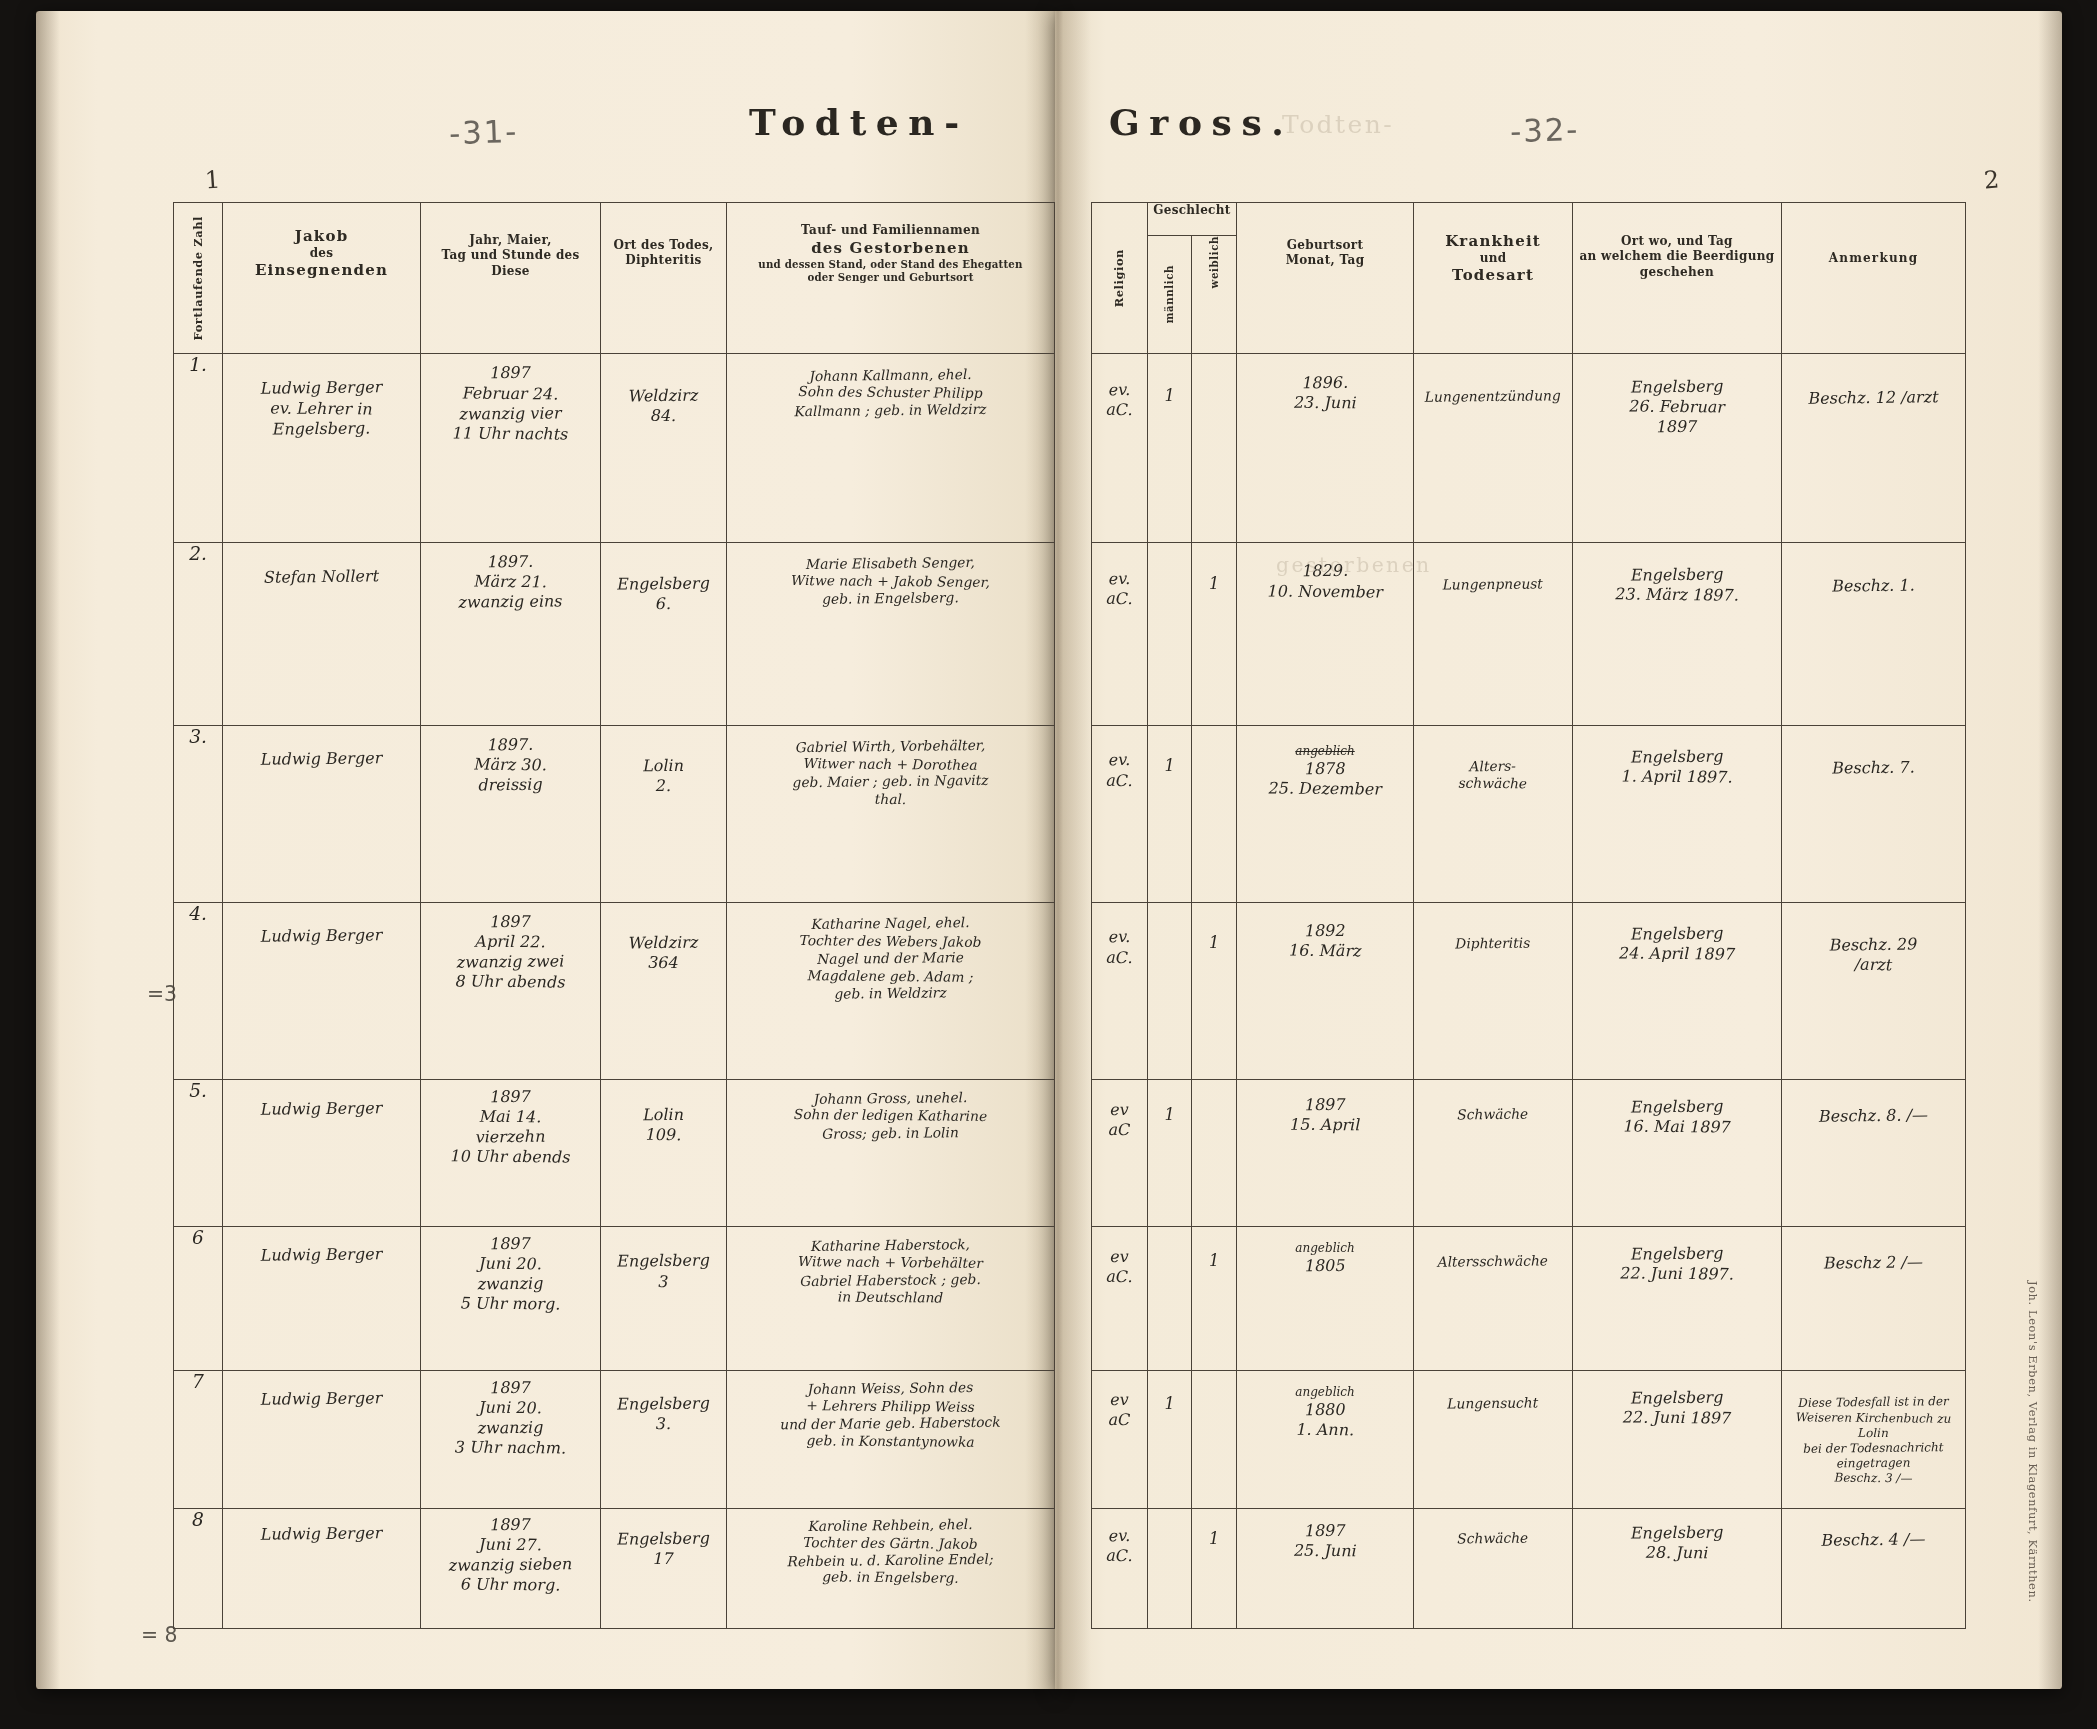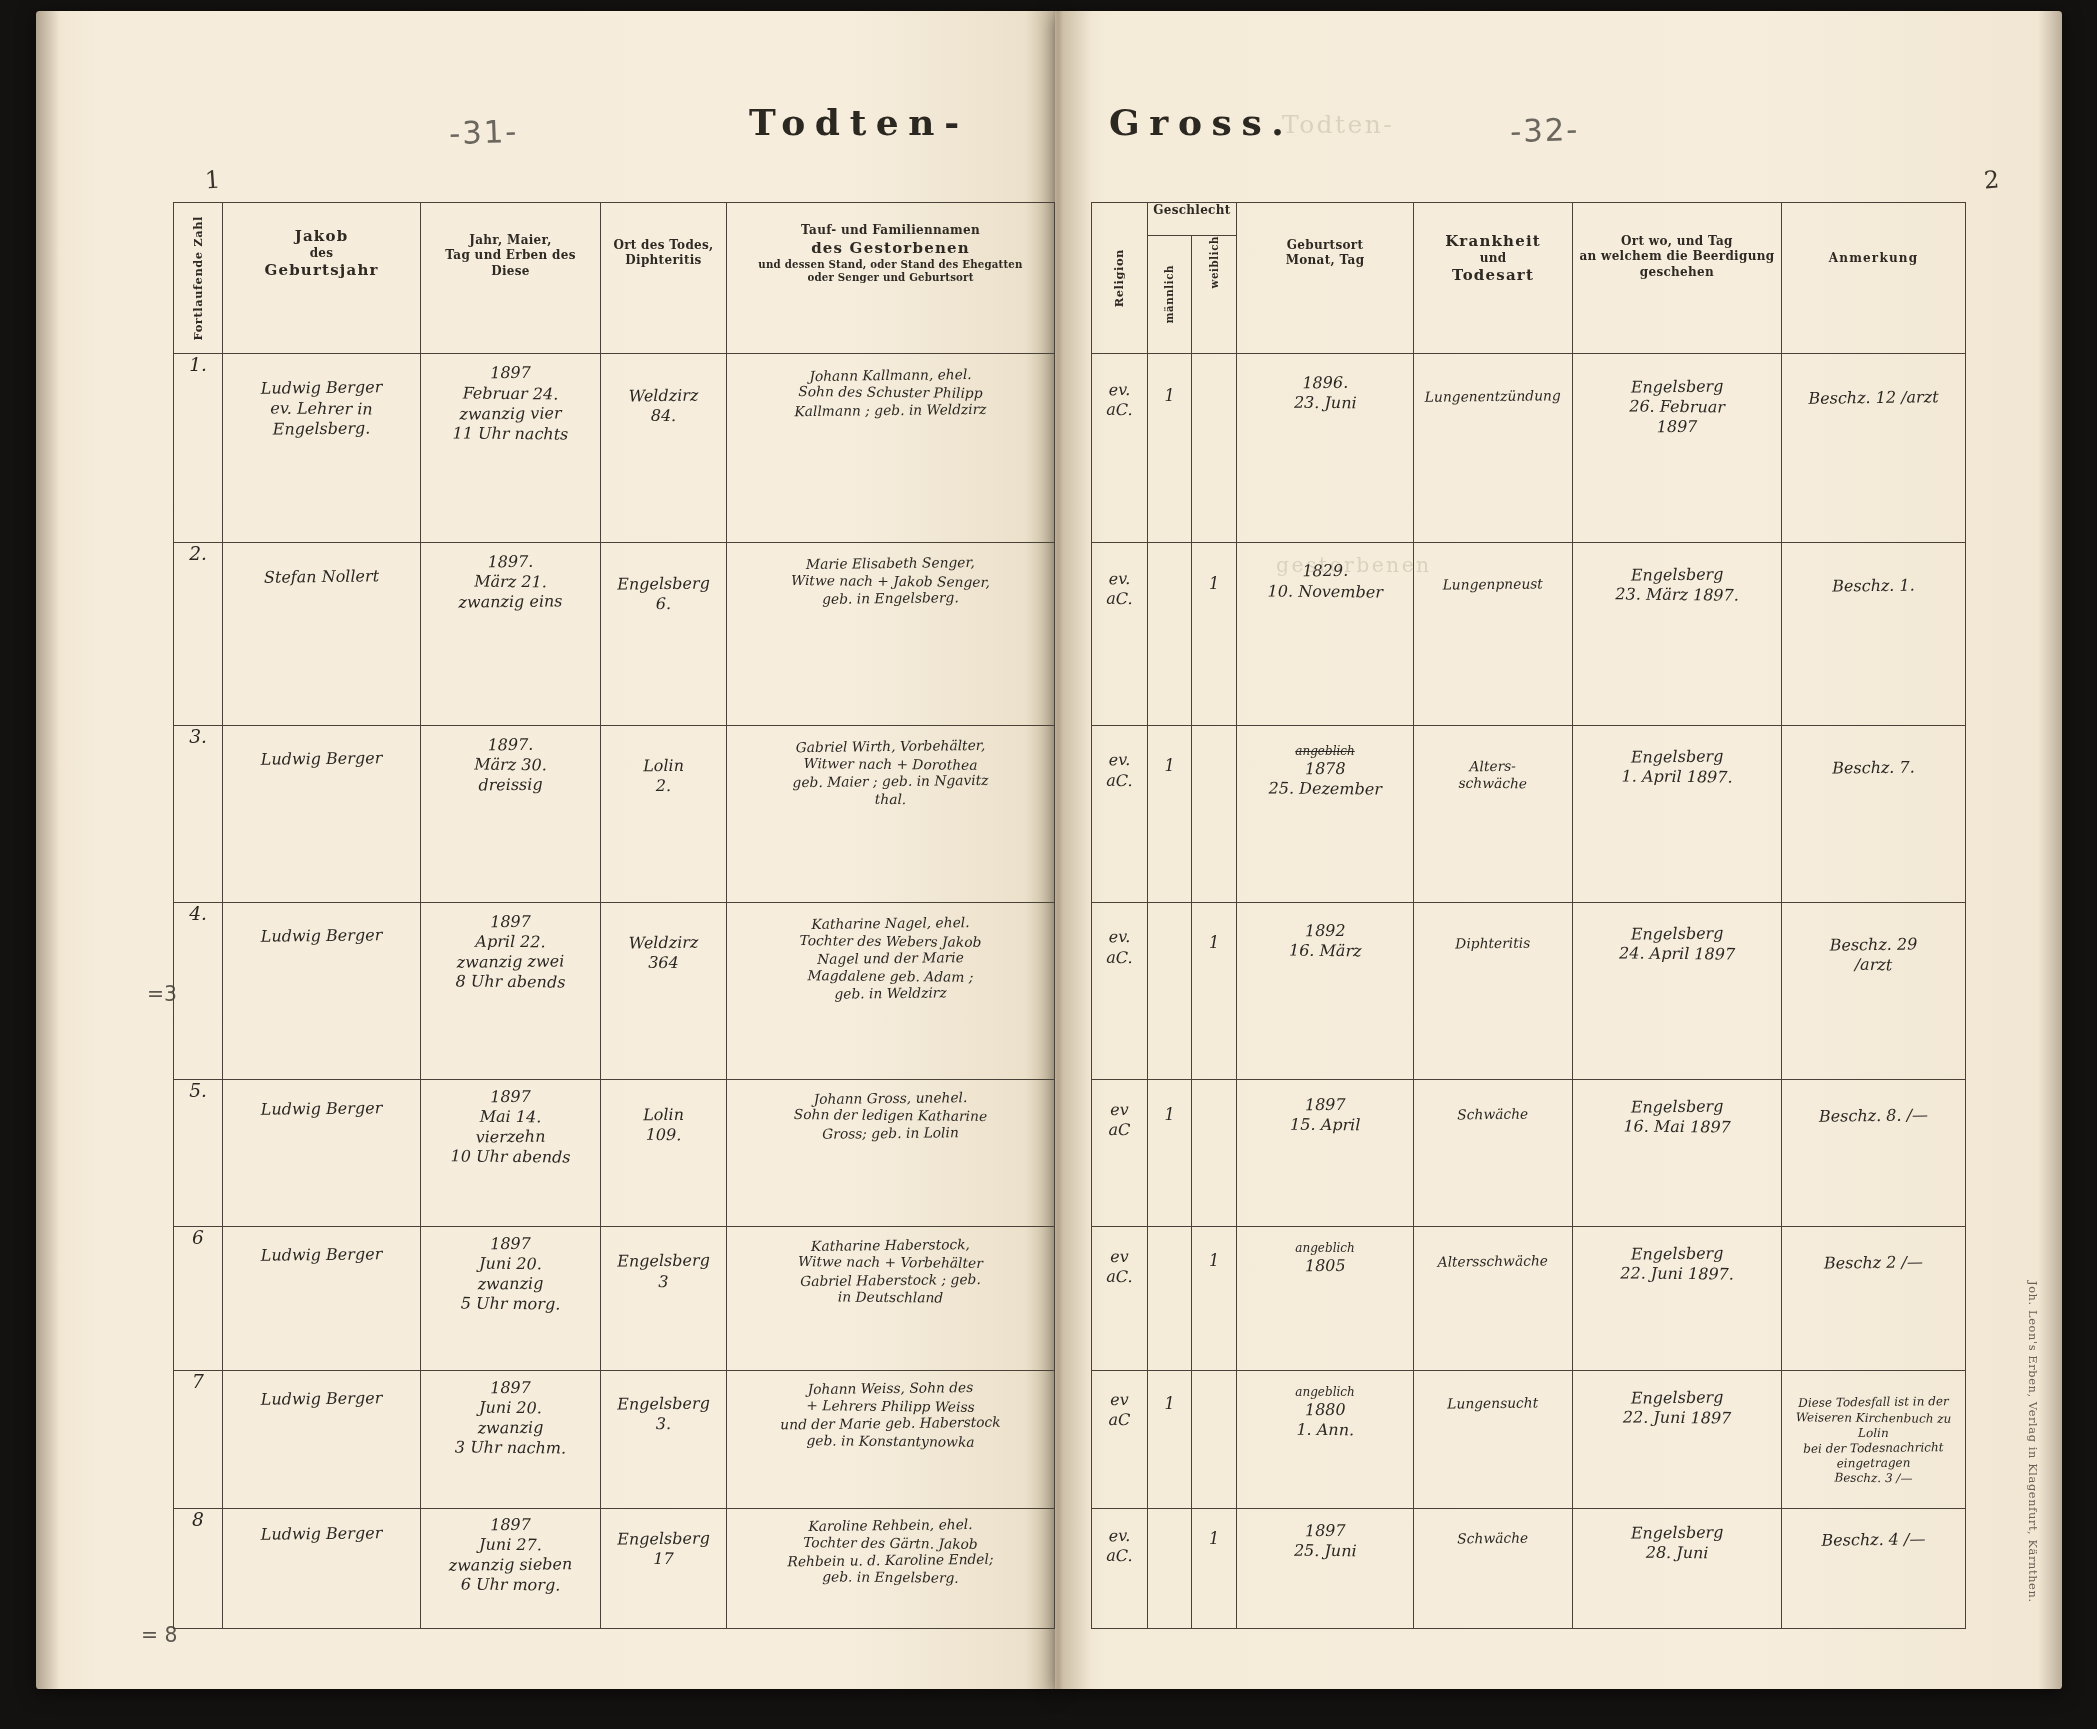--- a/index.html
+++ b/index.html
@@ -266,27 +266,27 @@
         <tr>
           <th class="hdr vcell">
             <div class="vwrap">
                 <span class="hdr-vert">Fortlaufende Zahl</span>
               </div>
           </th>
           <th class="hdr vcell">
             <div style="padding-top:24px">
               <span class="big">Jakob</span><br>
               <span class="sm">des</span><br>
-              <span class="big">Geburtsjahr</span>
+              <span class="big">Einsegnenden</span>
             </div>
           </th>
           <th class="hdr vcell">
             <div style="padding-top:30px">
               <span class="sm">Jahr, Maier,</span><br>
-              <span class="sm">Tag und Erben des</span><br>
+              <span class="sm">Tag und Stunde des</span><br>
               <span class="sm">Diese</span>
             </div>
           </th>
           <th class="hdr vcell">
             <div style="padding-top:35px">
               <span class="sm">Ort des Todes,</span><br>
               <span class="sm">Diphteritis</span>
             </div>
           </th>
           <th class="hdr vcell">

